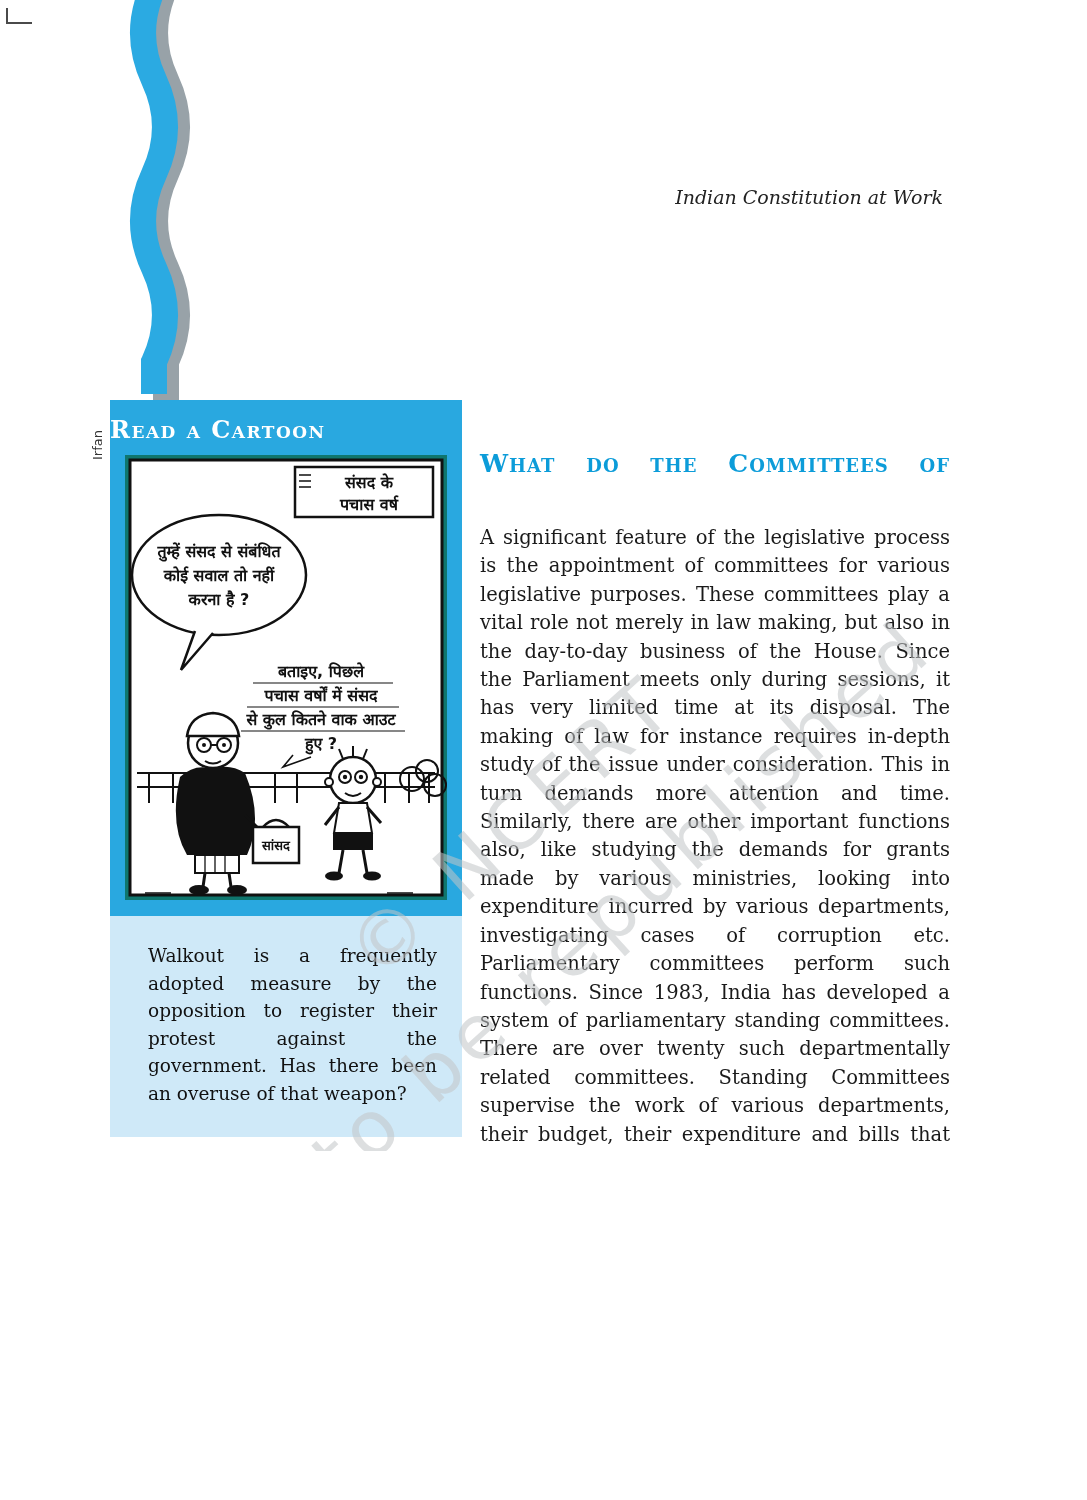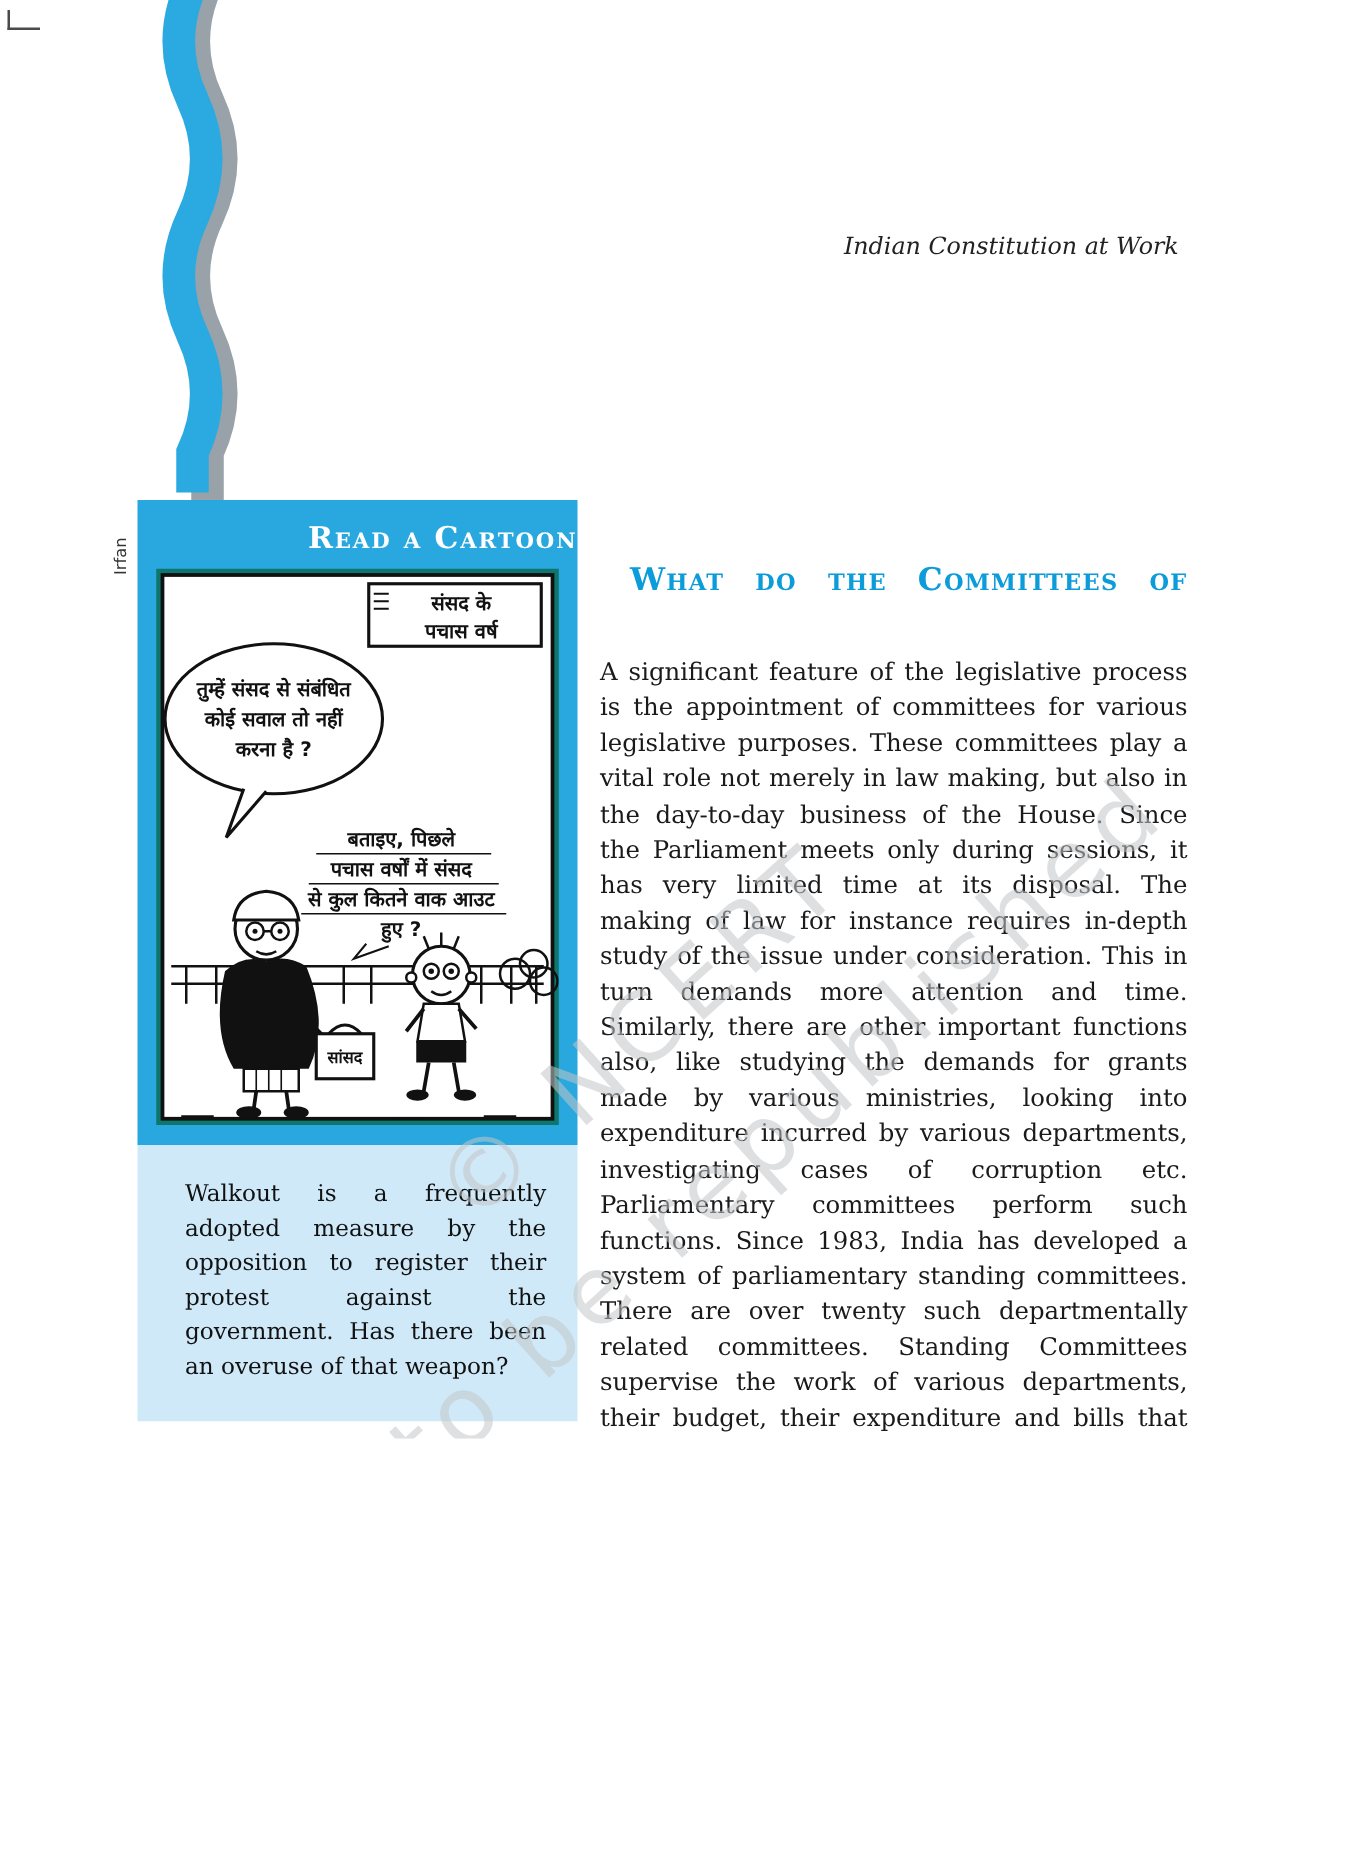--- a/index.html
+++ b/index.html
@@ -22,38 +22,38 @@
   .ribbon { position:absolute; left:112px; top:0; }
 
   .credit {
     position:absolute; left:90px; top:400px; height:60px;
     writing-mode:vertical-rl; transform:rotate(180deg);
     font-family:"DejaVu Sans", sans-serif; font-size:13px; color:#333;
   }
 
   .cartoon-box { position:absolute; left:110px; top:400px; width:352px; background:#29a8e0; padding-bottom:16px; }
   .cartoon-title {
-    text-align:right; color:#ffffff; font-weight:bold;
+    text-align:left; color:#ffffff; font-weight:bold;
     font-variant:small-caps; font-size:24px; letter-spacing:1.5px;
     padding:15px 0 11px 0;
   }
   .cartoon-canvas { margin:0 auto; width:322px; height:445px; background:#0f766e; }
 
   .caption-box {
     position:absolute; left:110px; top:916px; width:352px;
     background:#cfe9f8; padding:26px 25px 30px 38px;
     font-size:18.5px; line-height:27.5px; text-align:justify; color:#111;
   }
 
   .sec-title {
     position:absolute; left:480px; top:446px; width:470px;
     color:#0c9cd9; font-weight:bold; font-variant:small-caps;
     font-size:25px; line-height:35px;
   }
-  .sec-title .line1 { text-align:justify; text-align-last:justify; letter-spacing:1px;margin-left:24px; }
+  .sec-title .line1 { text-align:justify; text-align-last:justify; letter-spacing:1px; }
   .sec-title .line2 { letter-spacing:2px; }
 
   .sec-body {
     position:absolute; left:480px; top:524px; width:470px;
     font-size:19.5px; line-height:28.4px; text-align:justify;
   }
 
   .closing {
     position:absolute; left:250px; top:1206px; width:700px;
     font-size:19.5px; line-height:29px; text-align:justify; text-indent:36px;

